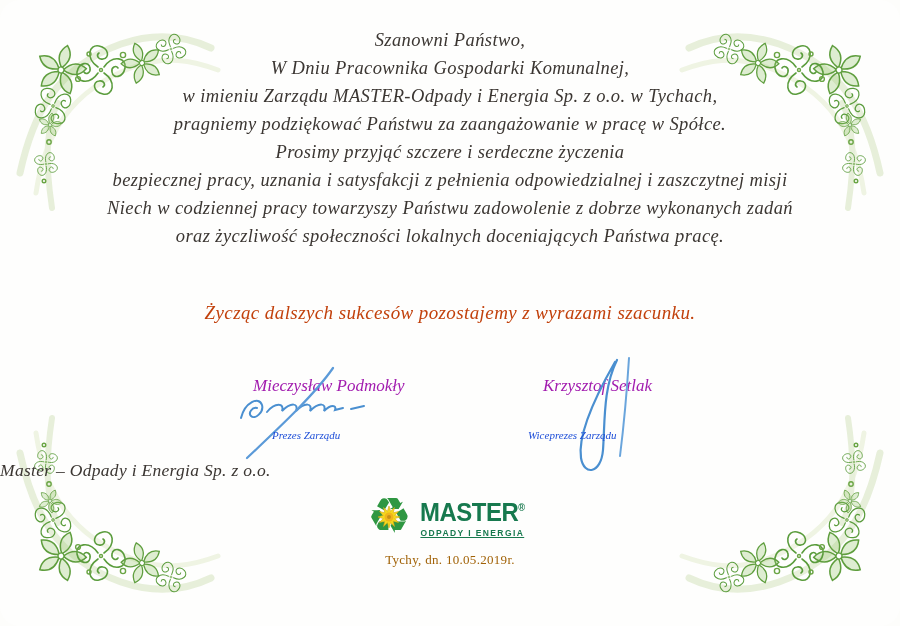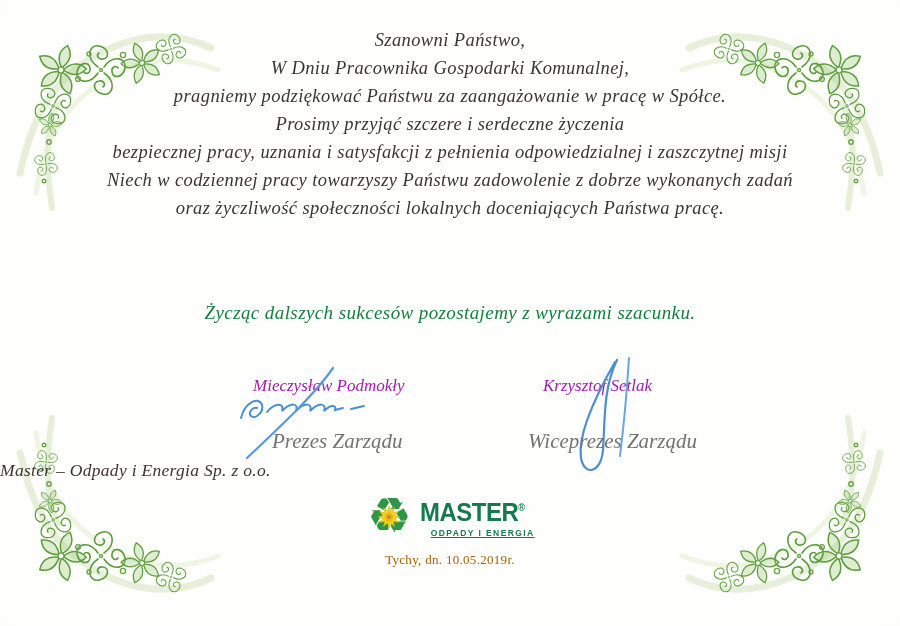--- a/index.html
+++ b/index.html
@@ -25,41 +25,41 @@
   
   .letter{
     position:absolute;left:0;top:26px;width:900px;
     text-align:center;
     font-style:italic;
     font-size:18.5px;line-height:28px;letter-spacing:.4px;
     color:#3b3632;
   }
   .closing{
     position:absolute;left:0;top:302px;width:900px;text-align:center;
-    font-style:italic;font-size:19px;letter-spacing:.4px;color:#15803d;
+    font-style:italic;font-size:19px;letter-spacing:.4px;color:#c2410c;
   }
   .sig-name{position:absolute;font-style:italic;font-size:17px;color:#a21caf;white-space:nowrap;}
-  .sig-title{position:absolute;font-style:italic;font-size:21px;color:#737373;white-space:nowrap;text-align:center;}
+  .sig-title{position:absolute;font-style:italic;font-size:11px;color:#1d4ed8;white-space:nowrap;text-align:center;}
   .sig-svg{position:absolute;pointer-events:none;}
   .company-line{
     position:absolute;left:0;top:460px;width:900px;text-align:left;
     font-style:italic;font-size:17.5px;letter-spacing:.3px;color:#3b3632;
   }
   
   .logo{
     position:absolute;left:0;top:494px;width:900px;height:46px;
     display:flex;align-items:flex-start;justify-content:center;gap:7px;
   }
   .logo-mark{position:relative;width:48px;height:44px;}
   .recycle-glyph{
     font-family:"DejaVu Sans", sans-serif;
     font-size:50px;line-height:44px;color:#2f9742;display:block;text-align:center;
   }
   .logo-flower{position:absolute;left:10px;top:9px;}
-  .logo-textcol{display:flex;flex-direction:column;justify-content:flex-start;padding-top:2px;text-align:right;}
+  .logo-textcol{display:flex;flex-direction:column;justify-content:flex-start;padding-top:2px;}
   .logo-word{
     font-family:"Liberation Sans", sans-serif;font-weight:700;
     font-size:26px;line-height:24px;letter-spacing:-.5px;color:#17794e;
     transform:scaleX(.92);transform-origin:left center;white-space:nowrap;
   }
   .logo-reg{font-size:10px;vertical-align:super;letter-spacing:0;}
   .logo-tag{
     font-family:"Liberation Sans", sans-serif;font-weight:700;
     font-size:8.5px;letter-spacing:1.4px;color:#17794e;margin-top:4px;white-space:nowrap;text-decoration:underline;
   }
@@ -110,20 +110,21 @@
     </defs>
     <use href="#corner" transform="translate(6,8)"></use>
     <use href="#corner" transform="translate(894,8) scale(-1,1)"></use>
     <use href="#corner" transform="translate(6,618) scale(1,-1)"></use>
     <use href="#corner" transform="translate(894,618) scale(-1,-1)"></use>
   </svg>
 
   <div class="letter">
     <div>Szanowni Państwo,</div>
     <div>W Dniu Pracownika Gospodarki Komunalnej,</div>
+    <div>w imieniu Zarządu MASTER-Odpady i Energia Sp. z o.o. w Tychach,</div>
     <div>pragniemy podziękować Państwu za zaangażowanie w pracę w Spółce.</div>
     <div>Prosimy przyjąć szczere i serdeczne życzenia</div>
     <div>bezpiecznej pracy, uznania i satysfakcji z pełnienia odpowiedzialnej i zaszczytnej misji</div>
     <div>Niech w codziennej pracy towarzyszy Państwu zadowolenie z dobrze wykonanych zadań</div>
     <div>oraz życzliwość społeczności lokalnych doceniających Państwa pracę.</div>
   </div>
 
   <div class="closing">Życząc dalszych sukcesów pozostajemy z wyrazami szacunku.</div>
 
   <div class="sig-name" style="left:253px;top:376px;">Mieczysław Podmokły</div>

